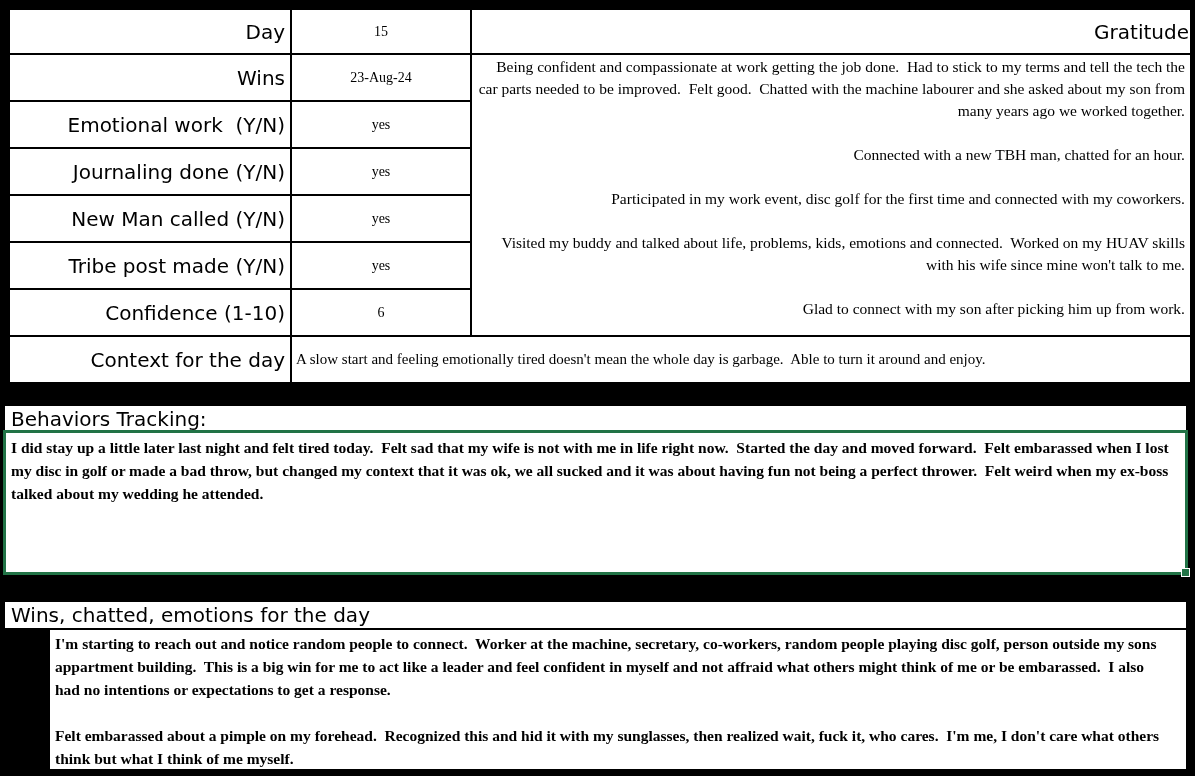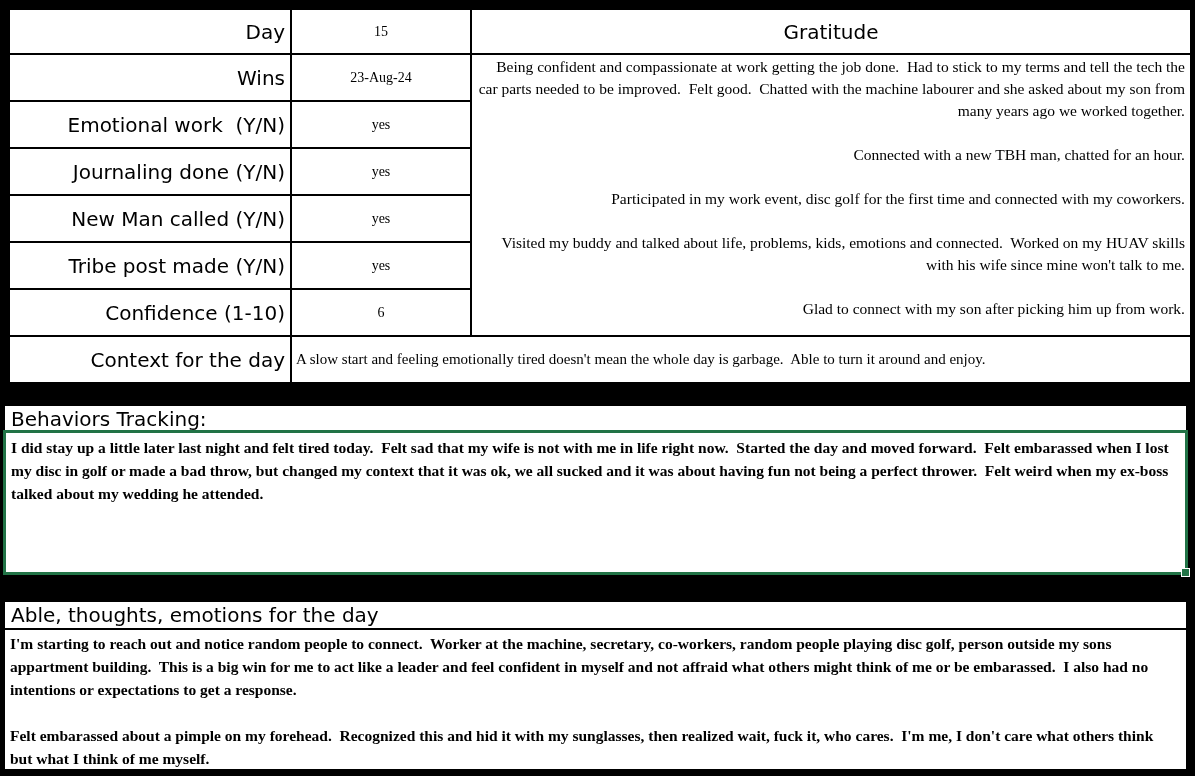--- a/index.html
+++ b/index.html
@@ -33,21 +33,21 @@
   td.val {
     font-family: "Liberation Serif", serif;
     font-size: 14px;
     text-align: center;
     vertical-align: middle;
     color: #000;
   }
   td.grat-title {
     font-family: "DejaVu Sans", sans-serif;
     font-size: 20px;
-    text-align: center;
+    text-align: right;
     vertical-align: middle;
     color: #000;
   }
   td.grat-body {
     font-family: "Liberation Serif", serif;
     font-size: 15.5px;
     line-height: 22px;
     vertical-align: top;
     text-align: right;
     padding: 1px 5px 0 4px;
@@ -106,20 +106,21 @@
 
   #wins { top: 600px; }
   #wins .section-header { height: 30px; }
   .wins-body {
     box-sizing: border-box;
     margin-top: -2px;
     height: 143px;
     border: 2px solid #000;
     background: #fff;
     padding: 2px 17px 0 5px;
+    margin-left: 45px;
   }
 </style>
 </head>
 <body>
 
 <div class="canvas">
 
   <table class="tracker">
     <colgroup>
       <col style="width:282px">
@@ -174,19 +175,19 @@
 
   <div class="section" id="behaviors">
     <div class="section-header">Behaviors Tracking:</div>
     <div class="green-box">
       <div class="serif-body">I did stay up a little later last night and felt tired today.  Felt sad that my wife is not with me in life right now.  Started the day and moved forward.  Felt embarassed when I lost my disc in golf or made a bad throw, but changed my context that it was ok, we all sucked and it was about having fun not being a perfect thrower.  Felt weird when my ex-boss talked about my wedding he attended.</div>
       <div class="fill-handle"></div>
     </div>
   </div>
 
   <div class="section" id="wins">
-    <div class="section-header">Able, thoughts, emotions for the day</div>
+    <div class="section-header">Wins, chatted, emotions for the day</div>
     <div class="wins-body serif-body">I'm starting to reach out and notice random people to connect.  Worker at the machine, secretary, co-workers, random people playing disc golf, person outside my sons appartment building.  This is a big win for me to act like a leader and feel confident in myself and not affraid what others might think of me or be embarassed.  I also had no intentions or expectations to get a response.
 
 Felt embarassed about a pimple on my forehead.  Recognized this and hid it with my sunglasses, then realized wait, fuck it, who cares.  I'm me, I don't care what others think but what I think of me myself.</div>
   </div>
 
 </div>
 
 </body></html>

